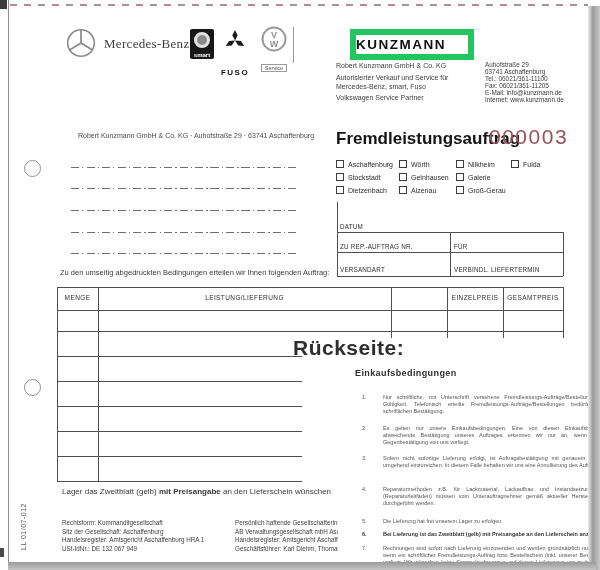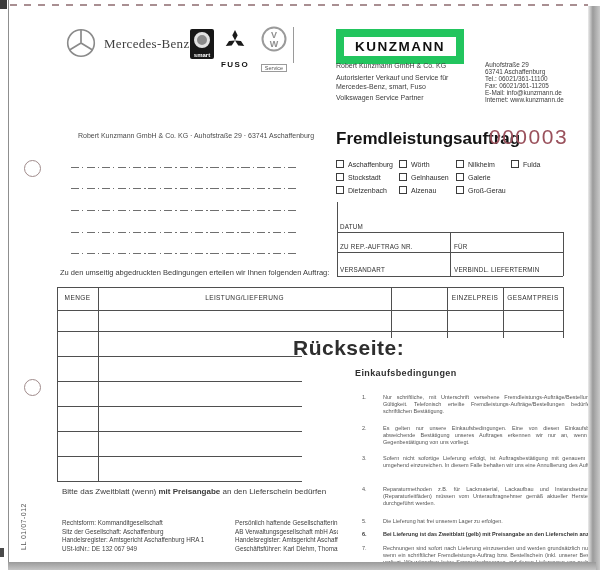--- a/index.html
+++ b/index.html
@@ -20,28 +20,28 @@
   .mb-logo{position:absolute;left:66px;top:28px;width:30px;height:30px;}
   .mb-word{position:absolute;left:104px;top:36px;font-family:"Liberation Serif",serif;
     font-size:13px;color:#3f3f3f;letter-spacing:.3px;}
   .smart-logo{position:absolute;left:190px;top:29px;width:24px;height:30px;background:#171717;
     border-radius:2px;}
   .smart-ring{position:absolute;left:4px;top:3px;width:10px;height:10px;border:3px solid #e2e2e2;
     border-radius:50%;background:#8a8a8a;}
   .smart-word{position:absolute;left:0;bottom:1px;width:100%;text-align:center;color:#fff;
     font-size:6px;font-weight:bold;}
   .fuso{position:absolute;left:219px;top:28px;width:32px;height:32px;text-align:center;}
-  .fuso-word{font-size:8px;font-weight:bold;letter-spacing:1.5px;color:#111;margin-top:8px;}
+  .fuso-word{font-size:8px;font-weight:bold;letter-spacing:1.5px;color:#111;margin-top:16px;}
   .vw-logo{position:absolute;left:257px;top:26px;width:34px;height:36px;text-align:center;}
   .vw-service{display:inline-block;border:1px solid #9a9a9a;font-size:5.5px;color:#555;
     padding:0 3px;margin-top:1px;}
   .logo-sep{position:absolute;left:293px;top:27px;width:1px;height:36px;background:#9a9a9a;}
   
-  .kz-box{position:absolute;left:336px;top:29px;width:112px;height:19px;border:8px solid #22c55e;
-    display:flex;align-items:center;justify-content:center;}
+  .kz-box{position:absolute;left:350px;top:29px;width:112px;height:19px;border:6px solid #22c55e;
+    display:flex;align-items:center;}
   .kz-word{font-size:13.5px;font-weight:bold;letter-spacing:1.5px;color:#101010;}
   .kz-left{position:absolute;left:336px;top:62px;font-size:7px;line-height:8.8px;color:#3d3d3d;}
   .kz-left .gap{margin-top:3px;}
   .kz-right{position:absolute;left:485px;top:62px;font-size:6.4px;line-height:6.9px;color:#3d3d3d;}
   
   .sender{position:absolute;left:78px;top:132px;font-size:7px;color:#4a4a4a;}
   .addr-line{position:absolute;left:71px;width:228px;height:1px;
     background:repeating-linear-gradient(90deg,#6f6f6f 0 8px,transparent 8px 11px,#6f6f6f 11px 12.5px,transparent 12.5px 15.5px);}
   
   .form-title{position:absolute;left:336px;top:129px;font-size:17px;font-weight:bold;color:#141414;}
@@ -238,21 +238,21 @@
     <div class="term-num" style="top:126px;">4.</div>
     <div class="term-text" style="top:126px;">Reparaturmethoden z.B. für Lackmaterial, Lackaufbau und Instandsetzungsvorgaben (Reparaturleitfäden) müssen vom Unterauftragnehmer gemäß aktueller Herstellervorgaben durchgeführt werden.</div>
     <div class="term-num" style="top:158px;">5.</div>
     <div class="term-text" style="top:158px;">Die Lieferung hat frei unserem Lager zu erfolgen.</div>
     <div class="term-num term-bold" style="top:171px;">6.</div>
     <div class="term-text term-bold" style="top:171px;">Bei Lieferung ist das Zweitblatt (gelb) mit Preisangabe an den Lieferschein anzuhängen.</div>
     <div class="term-num" style="top:185px;">7.</div>
     <div class="term-text" style="top:185px;">Rechnungen sind sofort nach Lieferung einzusenden und werden grundsätzlich nur anerkannt, wenn ein schriftlicher Fremdleistungs-Auftrag bzw. Bestellschein (inkl. unserer Bestellnummer) vorliegt. Wir wünschen keine Sammelrechnungen, auf denen Lieferungen von mehreren Tagen zusammengefasst sind.</div>
   </div>
 
-  <div class="attach-note"><span>Bitte das Zweitblatt (wenn) </span><b>mit Preisangabe</b><span> an den Lieferschein bedürfen</span></div>
+  <div class="attach-note"><span>Lager das Zweitblatt (gelb) </span><b>mit Preisangabe</b><span> an den Lieferschein wünschen</span></div>
 
   <div class="form-code">LL 01/07-012</div>
   <div class="footer-col fc1">
     <div>Rechtsform: Kommanditgesellschaft</div>
     <div>Sitz der Gesellschaft: Aschaffenburg</div>
     <div>Handelsregister: Amtsgericht Aschaffenburg HRA 1</div>
     <div>USt-IdNr.: DE 132 067 949</div>
   </div>
   <div class="footer-col fc2">
     <div>Persönlich haftende Gesellschafterin:</div>

